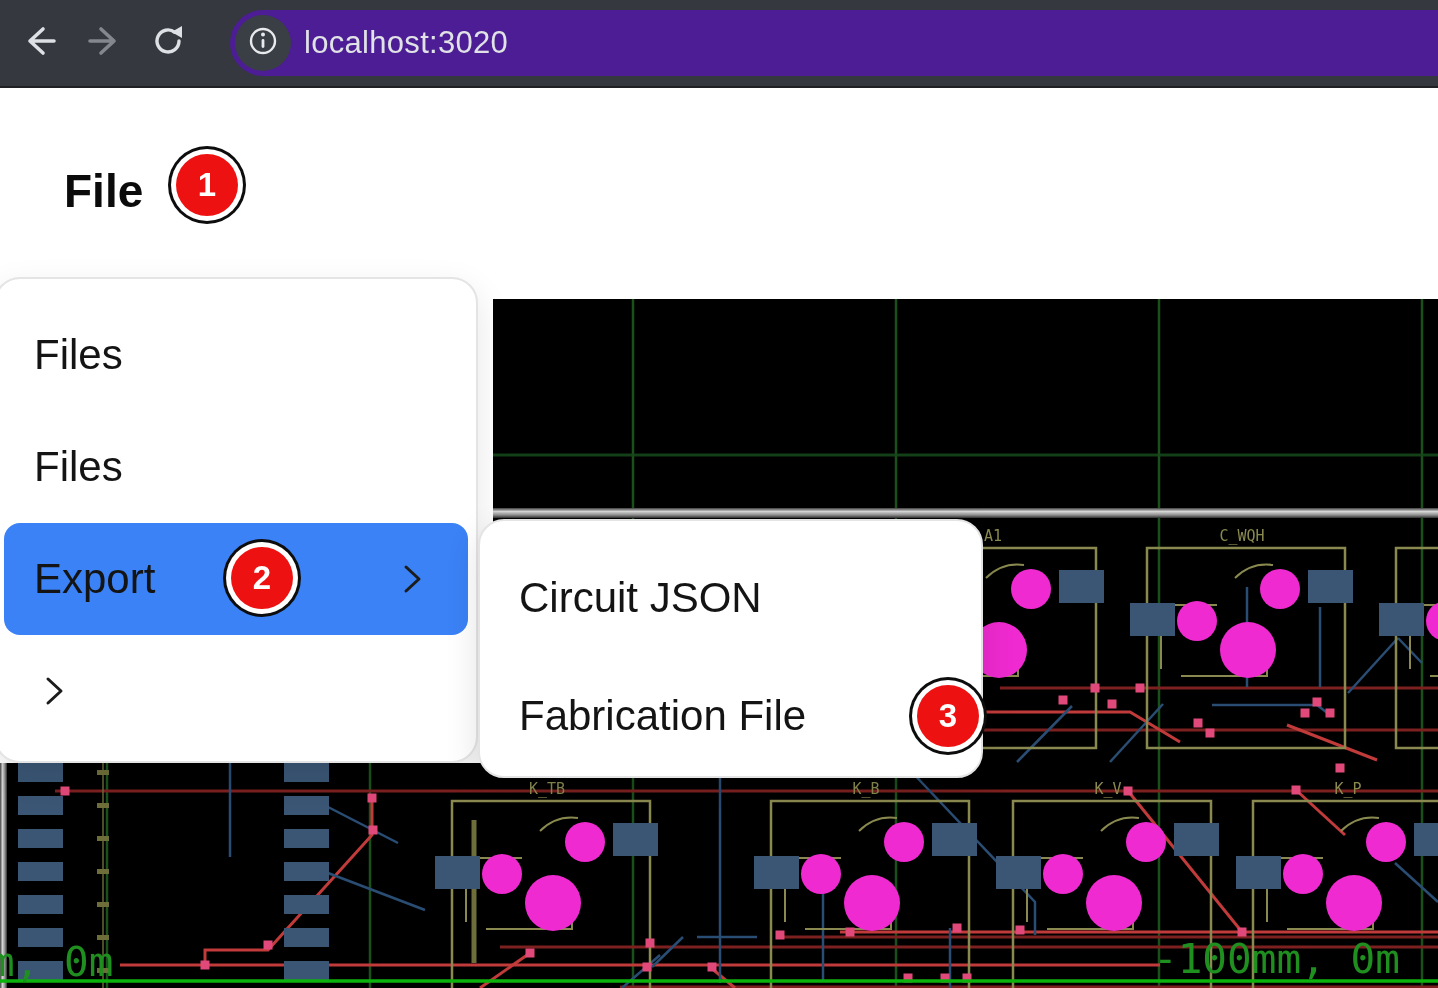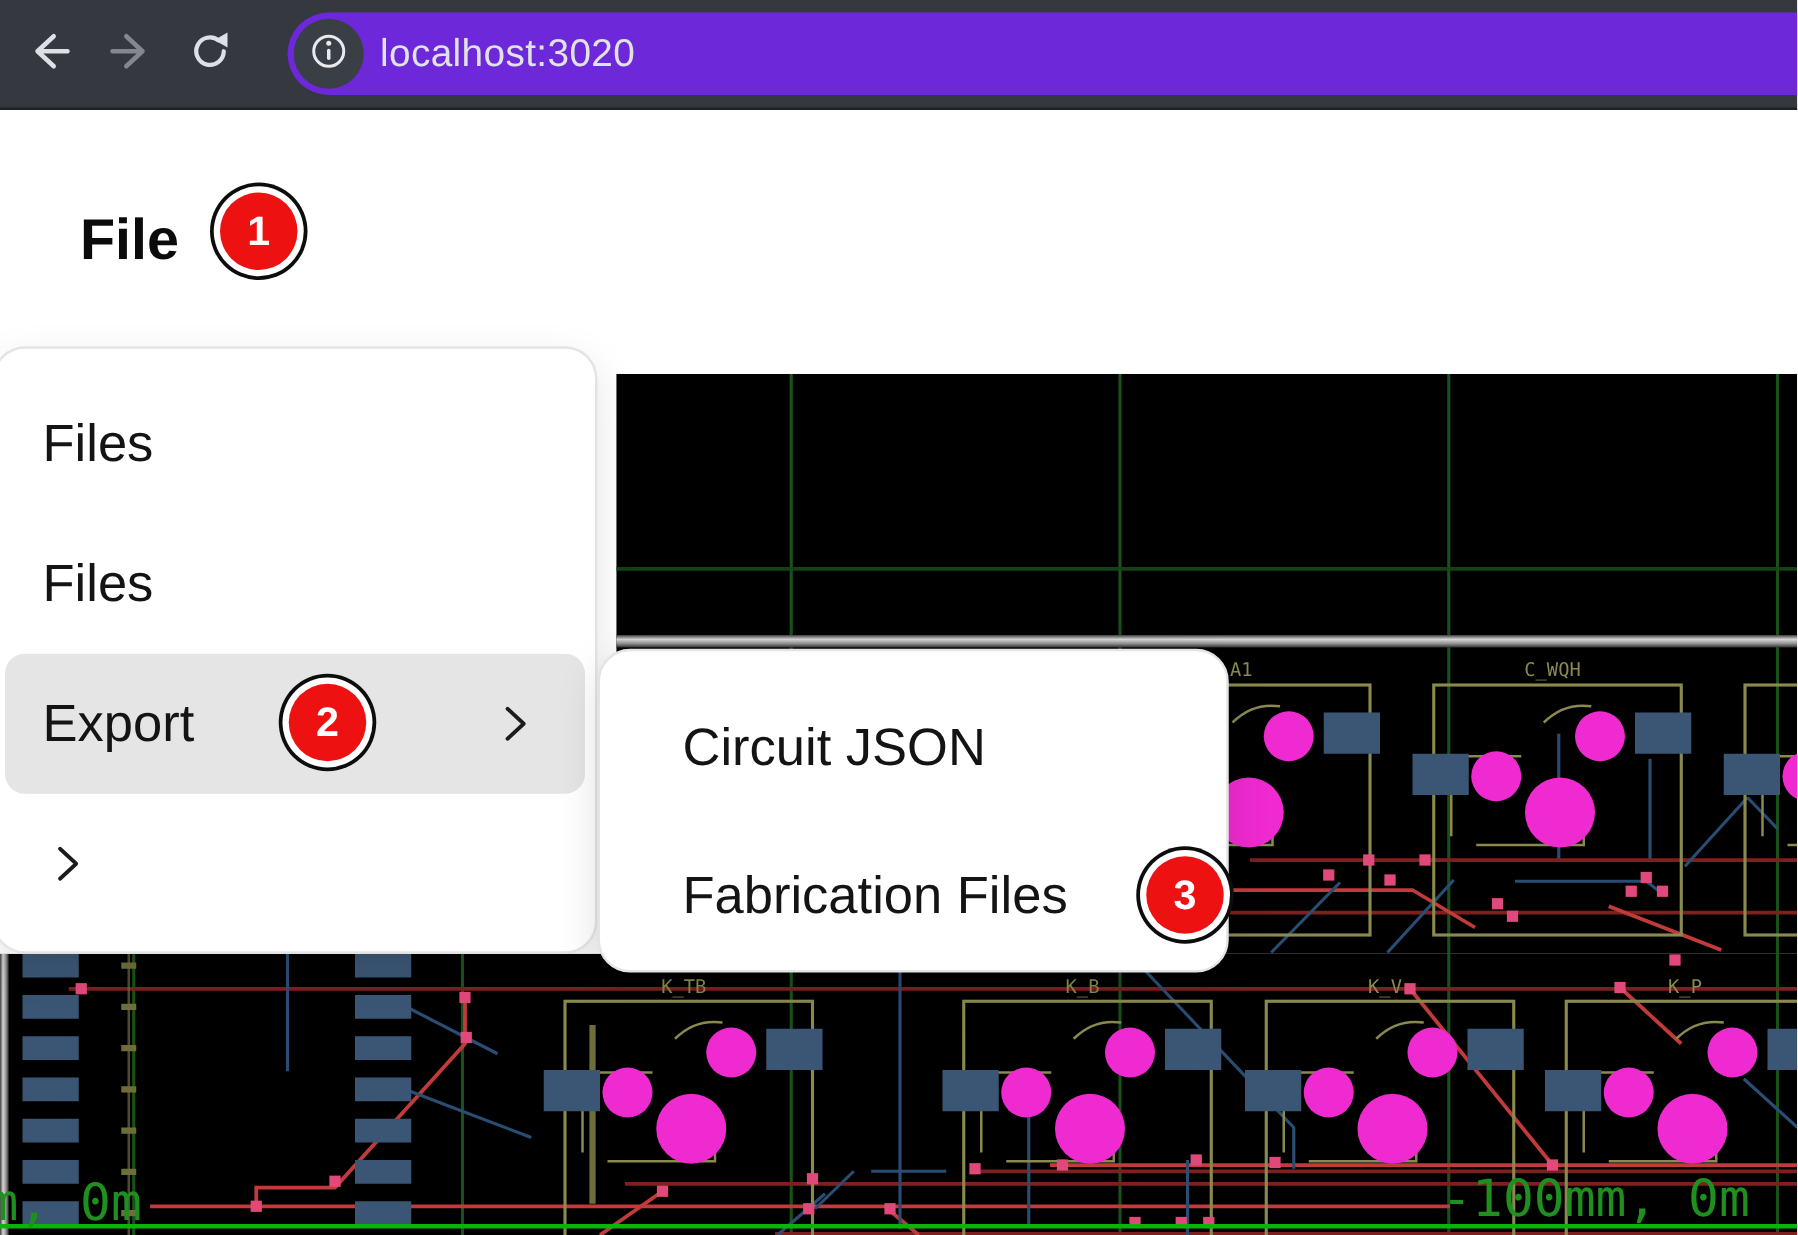--- a/index.html
+++ b/index.html
@@ -9,49 +9,49 @@
 
   
   .toolbar { position:absolute; left:0; top:0; width:1438px; height:88px;
              background:#35383f; border-bottom:2px solid #1f2124;
              display:flex; align-items:center; padding-left:18px; z-index:60; }
   .nav-btn { width:44px; height:44px; display:flex; align-items:center; justify-content:center;
              flex:0 0 auto; }
   .nav-btn + .nav-btn { margin-left:20px; }
   .nav-btn svg { stroke:#dde0e4; fill:none; stroke-linecap:round; stroke-linejoin:round; }
   .nav-btn.dim svg { stroke:#84878d; }
-  .omnibox { flex:1 1 auto; height:66px; margin-left:40px; background:#6d28d9;
+  .omnibox { flex:1 1 auto; height:66px; margin-left:40px; background:#4c1d95;
              border-radius:33px 0 0 33px; display:flex; align-items:center; min-width:0; }
   .info-chip { width:56px; height:56px; border-radius:50%; background:#3a3e45; margin-left:5px;
                display:flex; align-items:center; justify-content:center; flex:0 0 auto; }
   .url-text { margin-left:13px; font-size:31px; color:#e0e2e6; letter-spacing:0.3px;
               white-space:nowrap; }
 
   
   .file-menu-btn { position:absolute; left:64px; top:164px; font-size:46px; font-weight:600;
                    color:#0b0b0b; z-index:5; }
 
   
   #pcb-svg { position:absolute; left:0; top:295px; z-index:1; }
 
   
   .dropdown { position:absolute; left:-6px; top:277px; width:484px; height:486px;
               background:#fff; border:2px solid #e4e4e4; border-radius:26px;
               box-shadow:0 12px 34px rgba(0,0,0,0.10); padding-top:20px; z-index:10; }
   .menu-row { height:112px; display:flex; align-items:center; justify-content:space-between;
               padding:0 44px 0 38px; font-size:42px; color:#141414; cursor:default; }
-  .menu-row.highlight { background:#e5e5e5; border-radius:16px; margin:0 8px;
+  .menu-row.highlight { background:#3b82f6; border-radius:16px; margin:0 8px;
                         padding:0 36px 0 30px; }
   .chev { width:40px; height:40px; flex:0 0 auto; }
   .chev svg { stroke:#1c1c1c; fill:none; stroke-width:3; stroke-linecap:round; stroke-linejoin:round; }
 
   .submenu { position:absolute; left:478px; top:519px; width:505px; height:259px;
              background:#fff; border:2px solid #e4e4e4; border-radius:26px;
              box-shadow:0 12px 34px rgba(0,0,0,0.12); padding-top:18px; z-index:20; }
-  .submenu .menu-row { height:118px; padding-left:66px; justify-content:flex-start; }
+  .submenu .menu-row { height:118px; padding-left:39px; justify-content:flex-start; }
 
   
   .badge { position:absolute; width:62px; height:62px; border-radius:50%; background:#ee1111;
            color:#fff; display:flex; align-items:center; justify-content:center;
            font-size:33px; font-weight:700; z-index:50;
            box-shadow:0 0 0 5px #ffffff, 0 0 0 8px #0d0d0d; }
   .badge-1 { left:176px; top:154px; }
   .badge-2 { left:231px; top:547px; }
   .badge-3 { left:917px; top:685px; }
 </style>
@@ -342,21 +342,21 @@
           </svg>
       </span>
     </div>
   </div>
 
   <div class="submenu">
     <div class="menu-row">
       <span>Circuit JSON</span>
     </div>
     <div class="menu-row">
-      <span>Fabrication Files</span>
+      <span>Fabrication File</span>
     </div>
   </div>
 
   <div class="badge badge-1">1</div>
   <div class="badge badge-2">2</div>
   <div class="badge badge-3">3</div>
 
 </div>
 
 </body></html>

